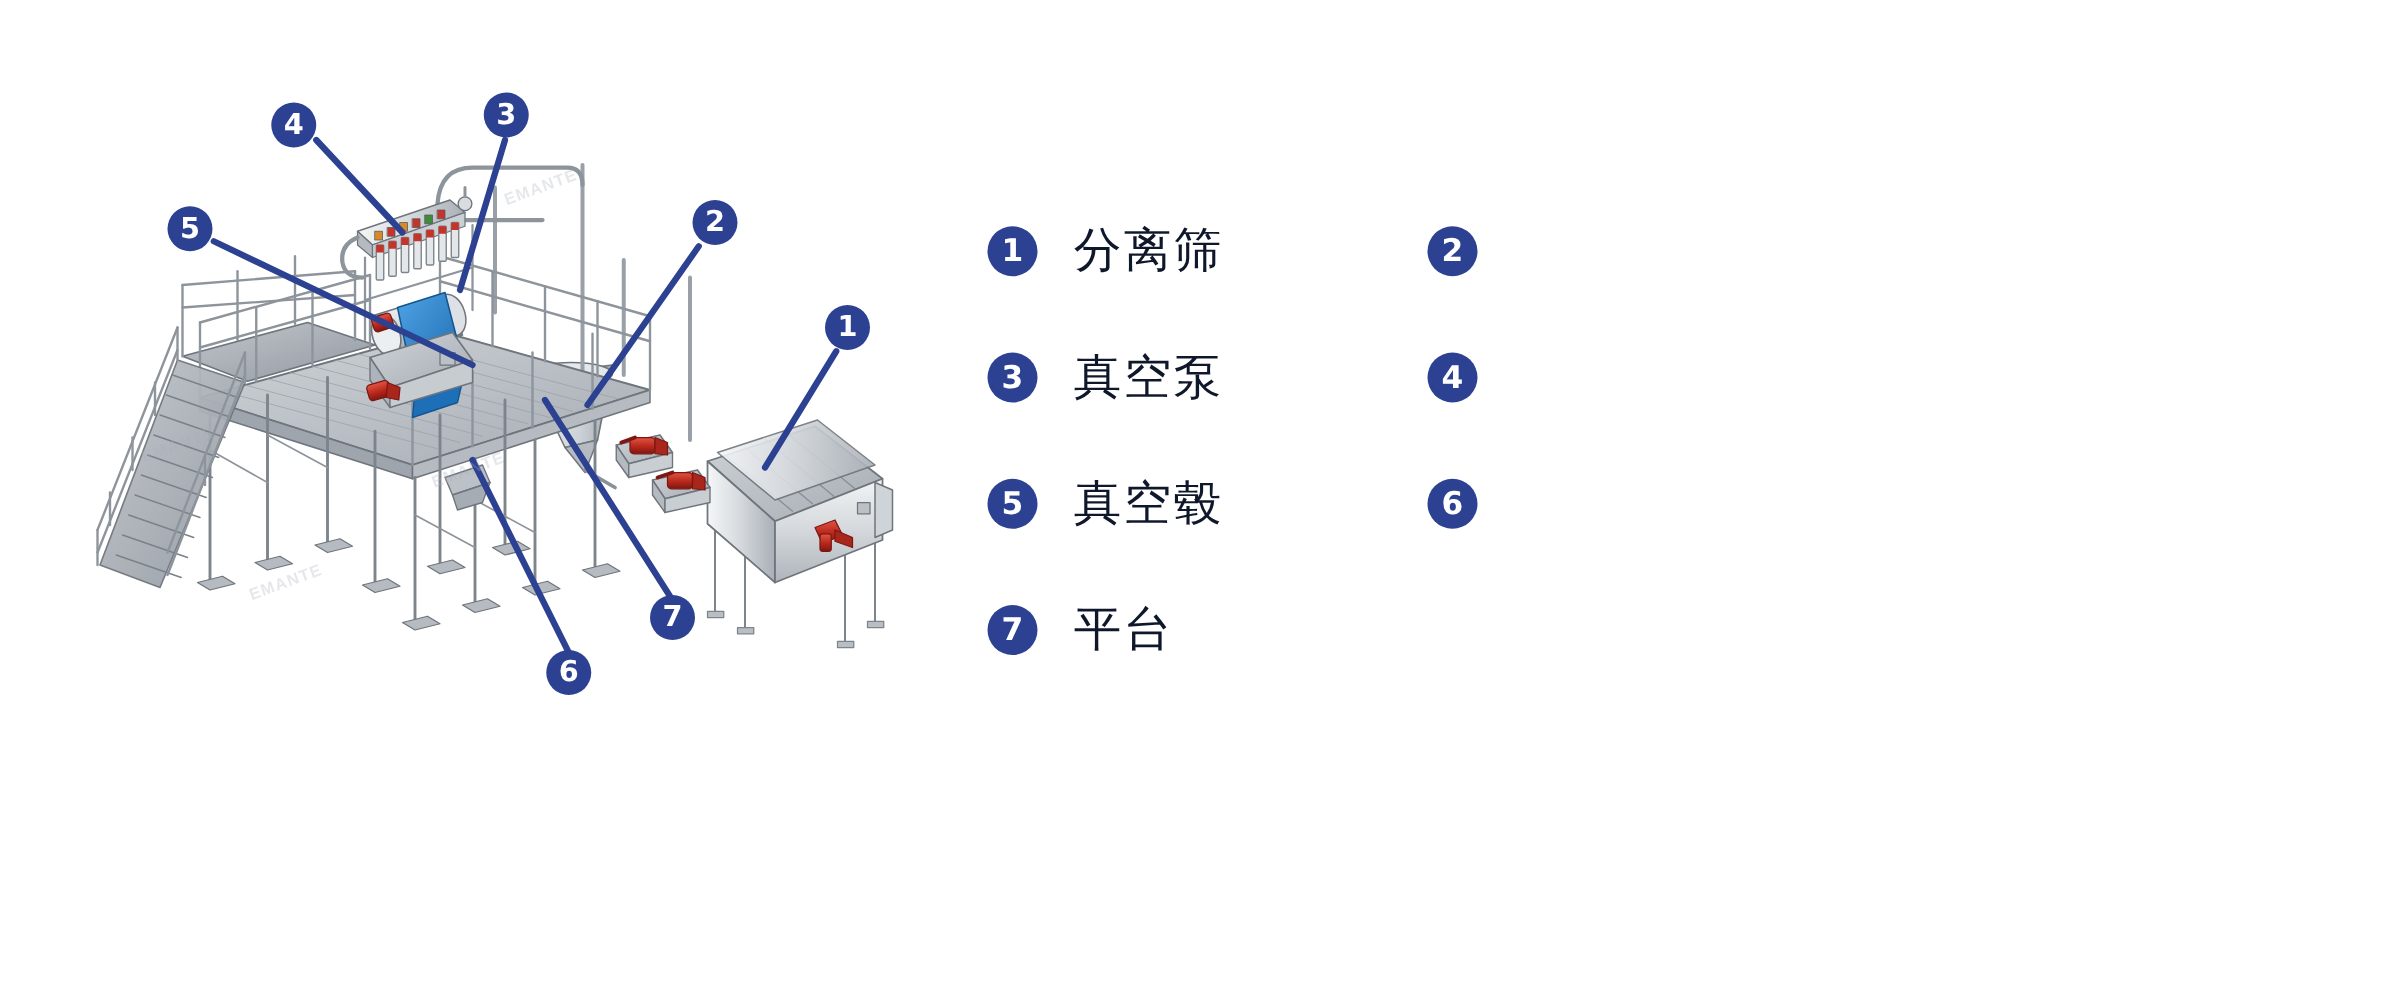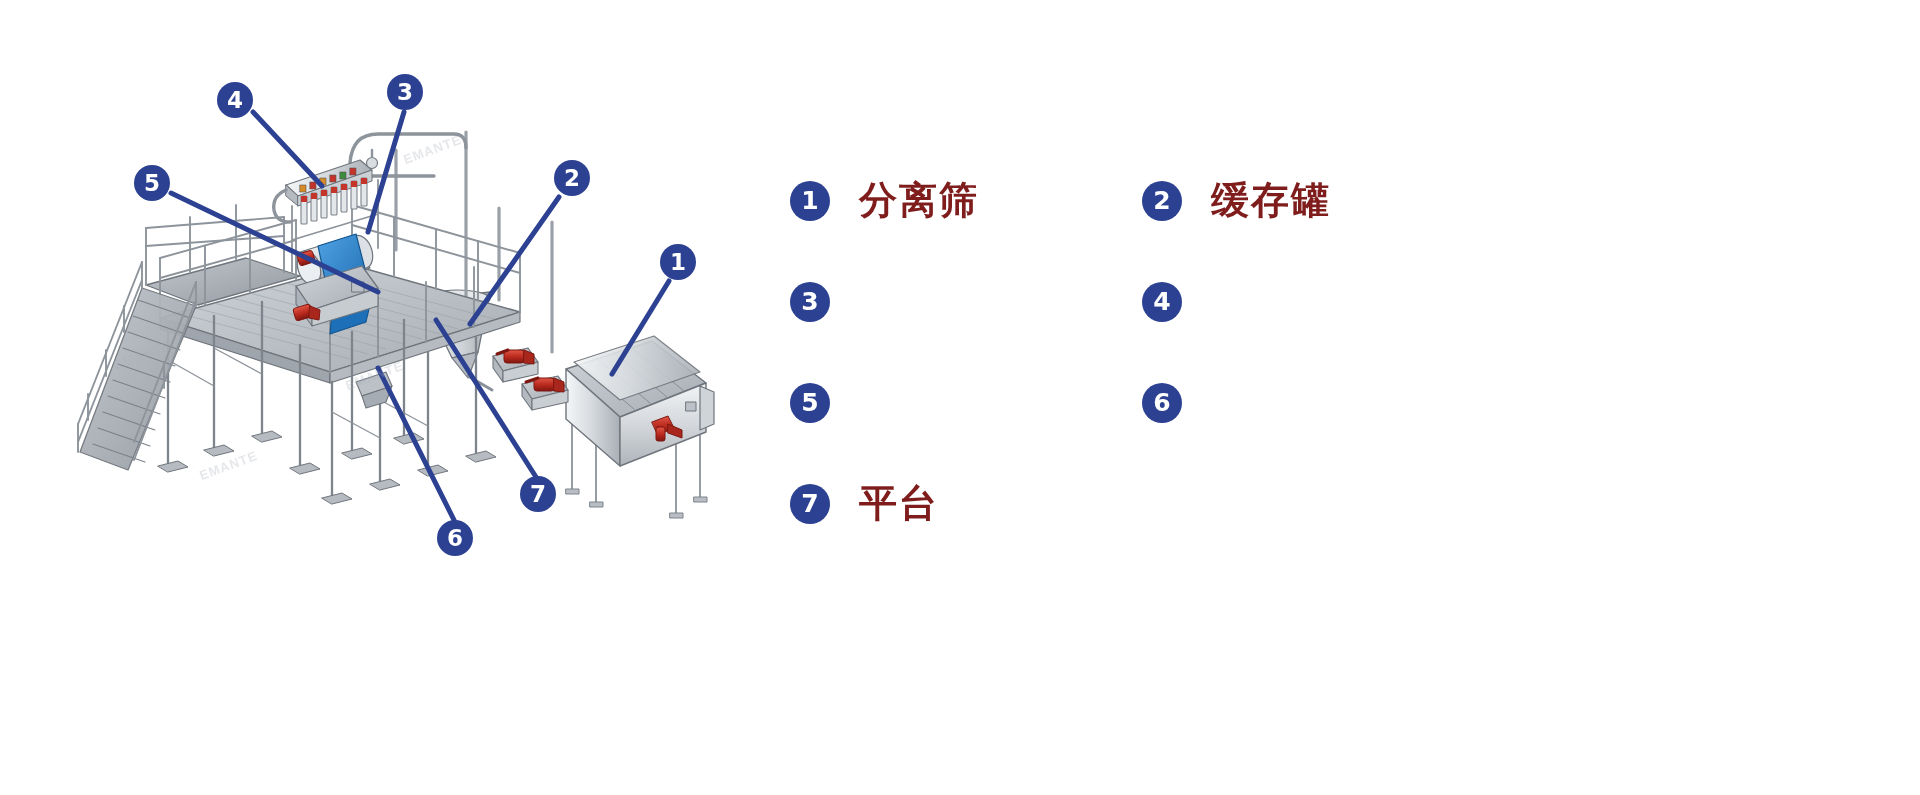--- a/index.html
+++ b/index.html
@@ -42,23 +42,23 @@
     color:#ffffff;
     font-size:25px;
     font-weight:bold;
     line-height:40px;
     text-align:center;
     font-family:"DejaVu Sans",sans-serif;
     letter-spacing:0;
   }
   .legend-label{
     margin-left:29px;
-    color:#7f1d1d;
+    color:#0f172a;
     font-size:38px;
-    font-weight:bold;
+    font-weight:normal;
     letter-spacing:2px;
     white-space:nowrap;
     font-family:"DejaVu Sans","Liberation Sans",sans-serif;
   }
 
   
   .callout{
     position:absolute;
     width:36px;height:36px;
     border-radius:50%;
@@ -430,33 +430,34 @@
 
   <div id="legend">
 
     <div class="legend-item">
       <div class="badge">1</div>
       <div class="legend-label">分离筛</div>
     </div>
 
     <div class="legend-item">
       <div class="badge">2</div>
-      <div class="legend-label">缓存罐</div>
     </div>
 
     <div class="legend-item">
       <div class="badge">3</div>
+      <div class="legend-label">真空泵</div>
     </div>
 
     <div class="legend-item">
       <div class="badge">4</div>
     </div>
 
     <div class="legend-item">
       <div class="badge">5</div>
+      <div class="legend-label">真空毂</div>
     </div>
 
     <div class="legend-item">
       <div class="badge">6</div>
     </div>
 
     <div class="legend-item">
       <div class="badge">7</div>
       <div class="legend-label">平台</div>
     </div>

